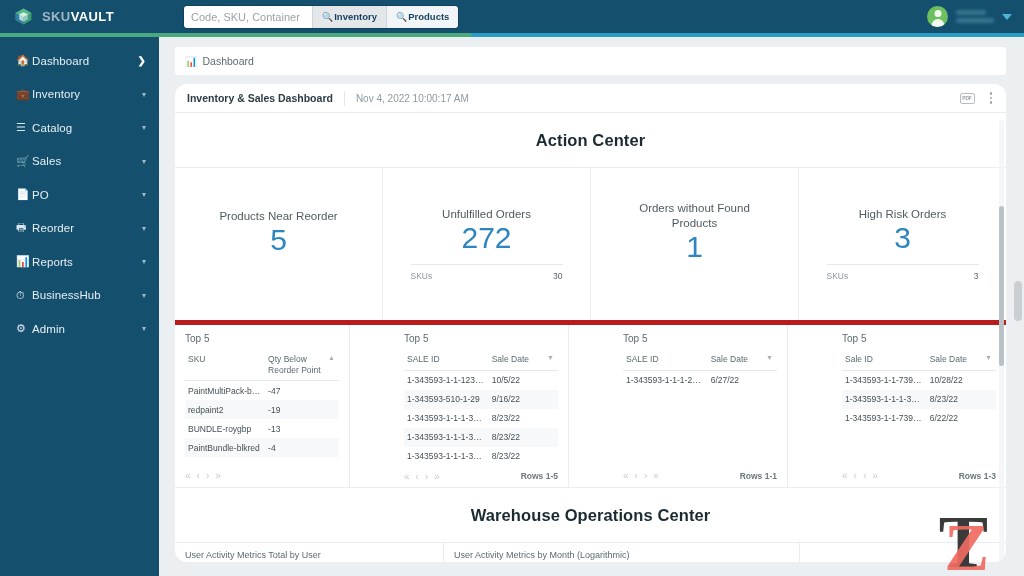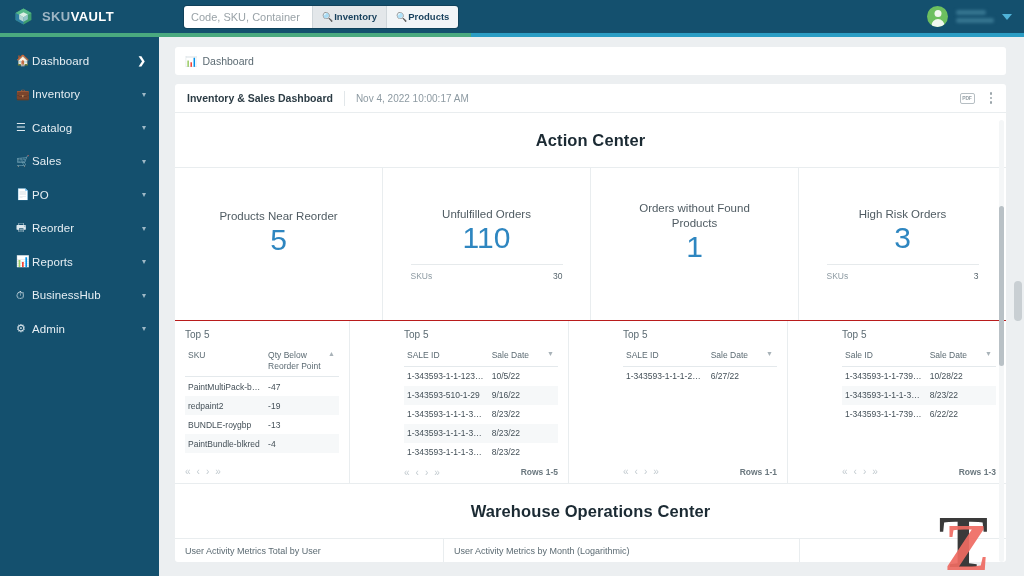--- a/index.html
+++ b/index.html
@@ -99,21 +99,21 @@
     background:#eceff1; padding:10px 18px 0 16px; overflow:hidden;
   }
   .breadcrumb {
     background:#fff; height:28px; border-radius:3px;
     display:flex; align-items:center; padding:0 10px; gap:5px;
     color:#5b6a72; font-size:10.5px; margin-bottom:9px;
   }
   .bc-ico { color:#7b8a93; font-size:10px; }
 
   .panel {
-    background:#fff; border-radius:3px; position:relative;
+    background:#fff; border-radius:12px; position:relative;
     height:478px; overflow:hidden;
   }
   .panel-head {
     height:29px; display:flex; align-items:center; padding:0 12px;
     border-bottom:1px solid #e9edef;
   }
   .panel-title { font-size:10.5px; font-weight:700; color:#2b3b44; }
   .panel-sep { width:1px; height:15px; background:#e2e7ea; margin:0 11px; }
   .panel-date { font-size:10px; color:#8d9aa2; }
   .panel-actions { margin-left:auto; display:flex; align-items:center; gap:13px; }
@@ -141,21 +141,21 @@
   .kpi-label { font-size:11.5px; color:#4f5b62; text-align:center; line-height:1.25; }
   .kpi-value { font-size:30px; color:#2e86c0; text-align:center; font-weight:400; line-height:1.15; }
   .kpi-meta {
     display:flex; justify-content:space-between; align-items:center;
     border-top:1px solid #e6eaec; margin-top:9px; padding-top:6px;
     font-size:8.5px; color:#8d9aa2;
   }
   .kpi-meta .v { color:#55636b; }
   .kpi-spacer { height:22px; }
 
-  .tbl-row { display:flex; border-top:1px solid #b91c1c;gap:44px; }
+  .tbl-row { display:flex; border-top:5px solid #b91c1c;gap:44px; }
   .tbl-card {
     flex:1; border-right:1px solid #e9edef; padding:8px 10px 0;
     height:162px; display:flex; flex-direction:column;
   }
   .tbl-card:last-child { border-right:0; }
   .tbl-top { font-size:10px; color:#5b6a72; margin-bottom:6px; }
   table { width:100%; border-collapse:collapse; table-layout:fixed; }
   th {
     text-align:left; font-size:8.5px; font-weight:400; color:#5b6a72;
     padding:4px 4px 5px 3px; border-bottom:1px solid #e4e9ec;
@@ -314,21 +314,21 @@
       <div class="kpi-card">
         <div class="kpi-inner">
           <div class="kpi-label">Products Near Reorder</div>
           <div class="kpi-value">5</div>
           <div class="kpi-spacer"></div>
         </div>
       </div>
       <div class="kpi-card">
         <div class="kpi-inner">
           <div class="kpi-label">Unfulfilled Orders</div>
-          <div class="kpi-value">110</div>
+          <div class="kpi-value">272</div>
           <div class="kpi-meta">
             <span>SKUs</span>
             <span class="v">30</span>
           </div>
         </div>
       </div>
       <div class="kpi-card">
         <div class="kpi-inner">
           <div class="kpi-label">Orders without Found Products</div>
           <div class="kpi-value">1</div>

